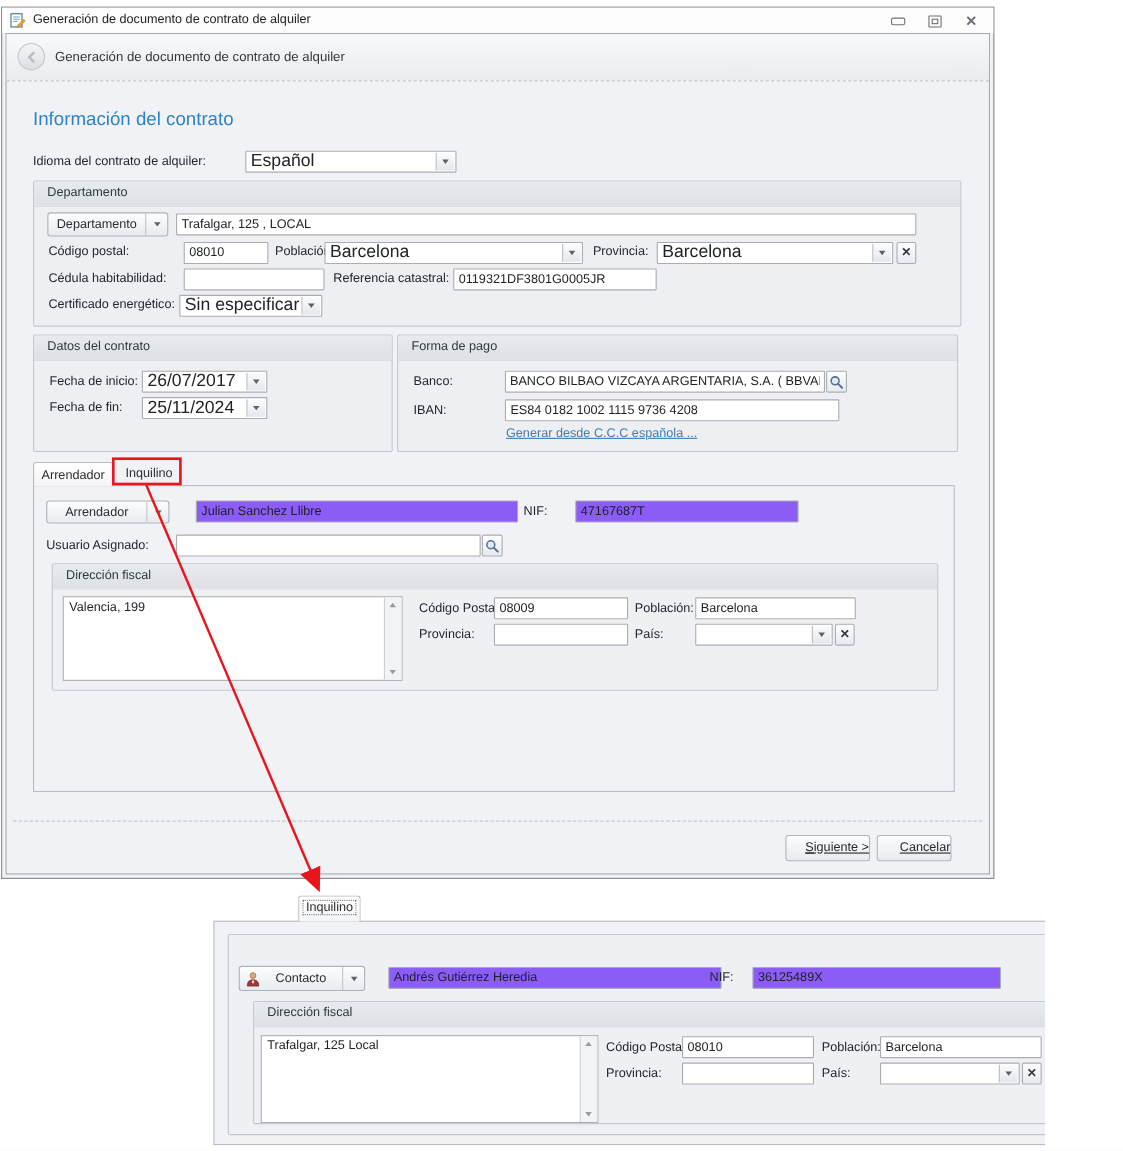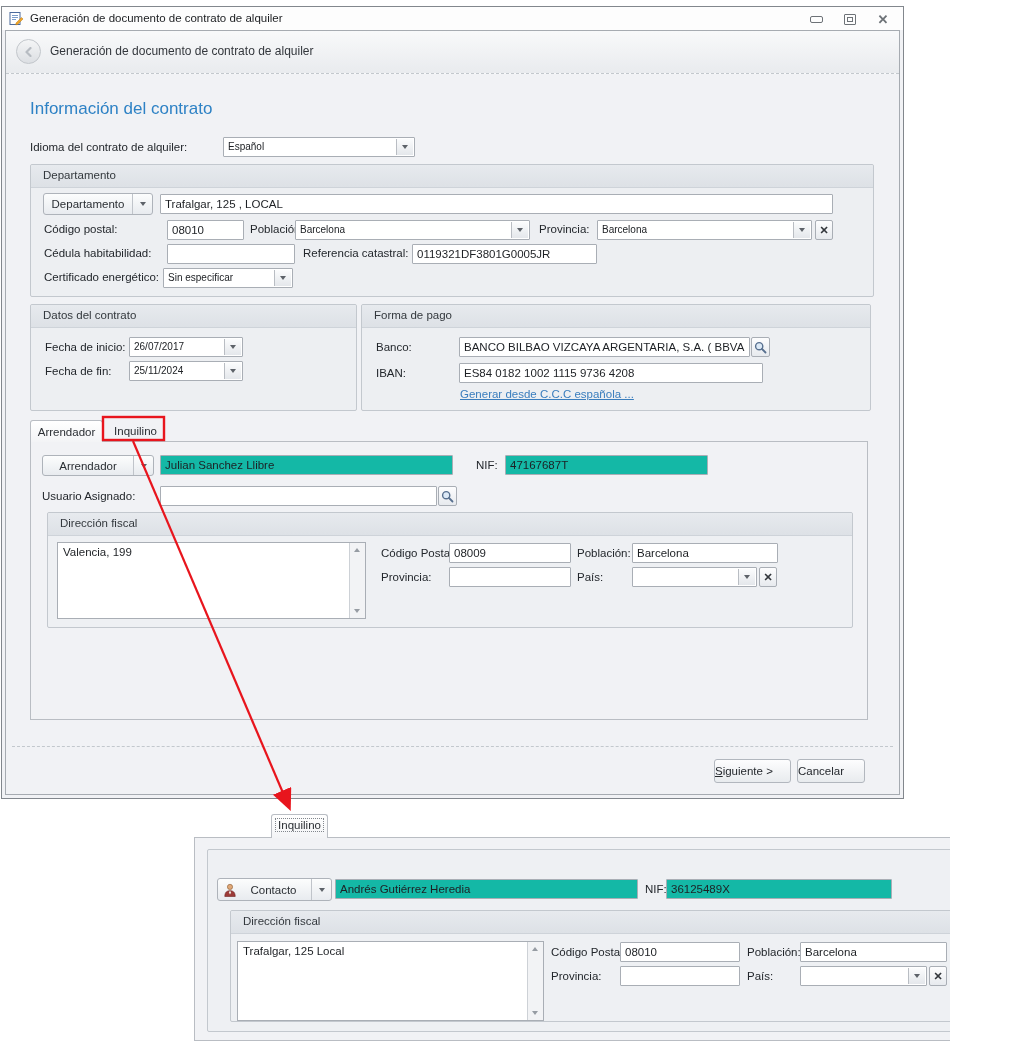--- a/index.html
+++ b/index.html
@@ -21,23 +21,23 @@
            background:linear-gradient(#f8f9fa,#e9ebee);border-bottom:1px dashed #c3c8cd;}
   .backbtn{position:absolute;left:10px;top:8px;width:25px;height:25px;border-radius:50%;
            background:linear-gradient(#f4f5f6,#dcdfe3);border:1px solid #c2c6cb;box-sizing:border-box;
            display:flex;align-items:center;justify-content:center;}
   .hdrtitle{position:absolute;left:44px;top:13px;font-size:12px;color:#33373c;white-space:nowrap;}
   
   .lbl{position:absolute;font-size:11.5px;color:#23272c;white-space:nowrap;}
   .h1{position:absolute;font-size:17px;color:#2e82c5;white-space:nowrap;}
   .txt{position:absolute;height:20px;box-sizing:border-box;border:1px solid #a9aeb5;background:#fff;
        font-family:"Liberation Sans",sans-serif;font-size:11.5px;color:#1d2024;padding:0 4px;border-radius:1px;}
-  .ro{background:#14b8a6;}
+  .ro{background:#8b5cf6;margin-left:18px;}
   .combo{position:absolute;height:20px;box-sizing:border-box;border:1px solid #a9aeb5;background:#fff;border-radius:1px;}
-  .combo .val{position:absolute;left:4px;top:0;line-height:18px;font-size:10px;white-space:nowrap;}
+  .combo .val{position:absolute;left:4px;top:0;line-height:18px;font-size:16px;white-space:nowrap;}
   .dd{position:absolute;right:1px;top:1px;bottom:1px;width:16px;
       background:linear-gradient(#fbfcfd,#e4e7eb);border-left:1px solid #b9bdc3;
       display:flex;align-items:center;justify-content:center;}
   .tri{width:0;height:0;border-left:3.5px solid transparent;border-right:3.5px solid transparent;border-top:4px solid #5d6269;}
   .xbtn{position:absolute;width:18px;height:20px;box-sizing:border-box;border:1px solid #a9aeb5;border-radius:2px;
         background:linear-gradient(#fdfdfe,#e7eaee);text-align:center;line-height:18px;font-size:11px;font-weight:700;color:#33373c;}
   .magbtn{position:absolute;width:19px;height:20px;box-sizing:border-box;border:1px solid #a9aeb5;border-radius:2px;
           background:linear-gradient(#fdfdfe,#e7eaee);display:flex;align-items:center;justify-content:center;}
   .grp{position:absolute;border:1px solid #c3c8ce;background:#edeff2;border-radius:2px;box-sizing:border-box;}
   .grp-hd{position:absolute;left:0;right:0;top:0;height:22px;background:linear-gradient(#e7eaee,#dde1e6);
@@ -56,21 +56,21 @@
   .sa.up{top:5px;border-bottom:4.5px solid #969ca3;}
   .sa.dn{bottom:5px;border-top:4.5px solid #969ca3;}
   .tab{position:absolute;box-sizing:border-box;font-size:11.5px;color:#2a2e33;text-align:center;}
   .tab-active{background:linear-gradient(#ffffff,#f3f4f6);border:1px solid #b9bdc3;border-bottom:none;
               border-radius:3px 3px 0 0;z-index:3;}
   .tab-inactive{z-index:3;}
   .panel{position:absolute;box-sizing:border-box;border:1px solid #b9bdc3;background:#f1f2f5;z-index:1;}
   .dots{position:absolute;border-top:1px dashed #c3c8cd;height:0;}
   .btn{position:absolute;box-sizing:border-box;border:1px solid #b2b7be;border-radius:3px;
        background:linear-gradient(#fdfdfe,#e8ebee);font-size:11.5px;color:#24282d;
-       display:flex;align-items:center;justify-content:flex-start;}
+       display:flex;align-items:center;justify-content:flex-end;text-decoration:underline;}
   .link{position:absolute;font-size:11.5px;color:#3a7dbd;text-decoration:underline;white-space:nowrap;cursor:pointer;}
   .accel{text-decoration:underline;}
   
   .bpanel{position:absolute;left:194px;top:837px;width:830px;height:204px;box-sizing:border-box;
           border:1px solid #b9bdc3;background:#f1f2f5;z-index:1;}
   .btab{position:absolute;left:271px;top:814px;width:57px;height:24px;z-index:3;}
   .focusbox{display:inline-block;margin-top:3px;border:1px dotted #82878d;padding:0 2px;font-size:11.5px;}
   .overlay{position:absolute;left:0;top:0;z-index:50;pointer-events:none;}
 </style>
 </head>

